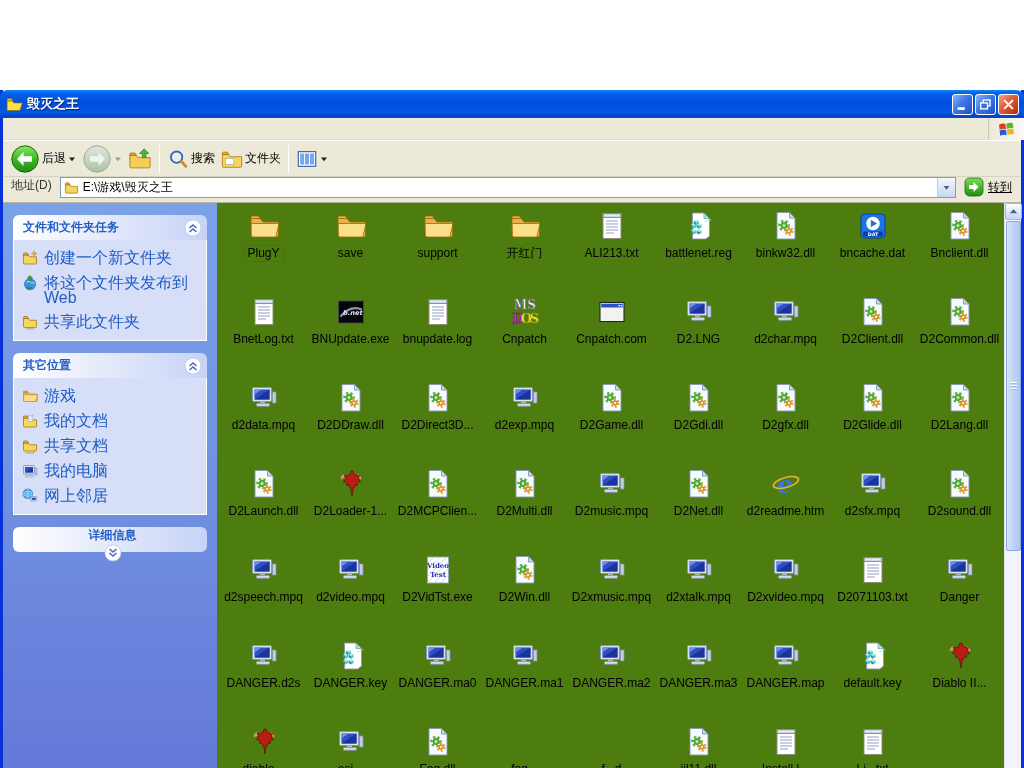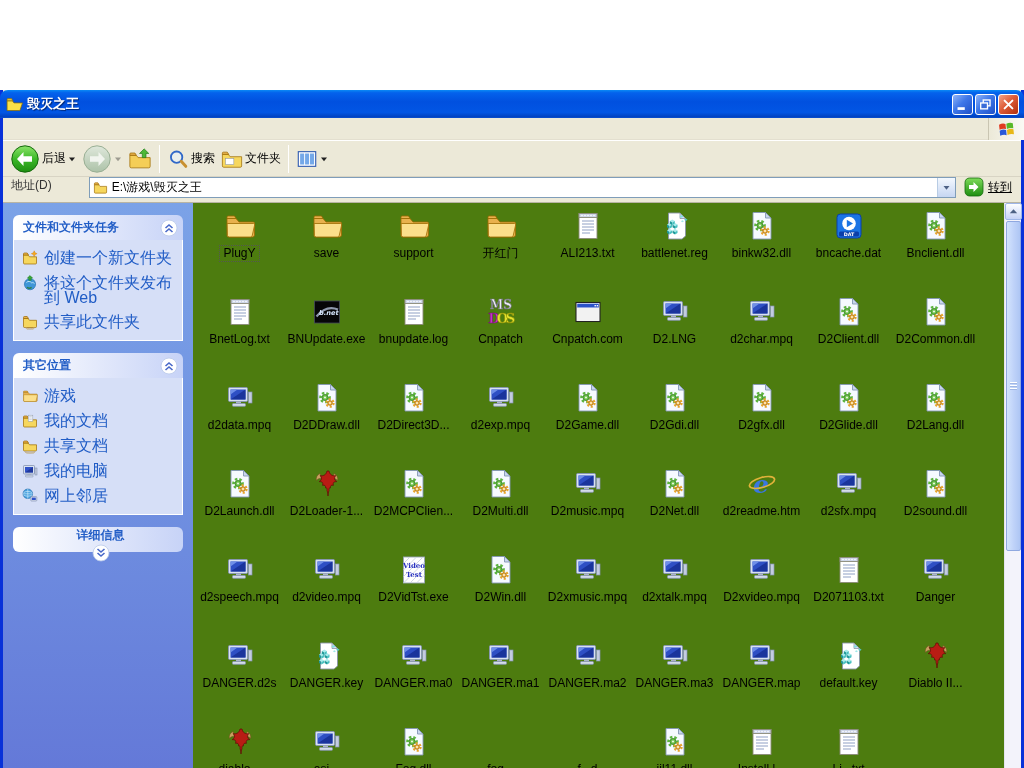--- a/index.html
+++ b/index.html
@@ -41,34 +41,34 @@
   .icon-22 svg { width: 22px; height: 22px; display: block; }
   .drop-arrow svg { width: 8px; height: 8px; display: block; }
   .tool-sep { width: 1px; height: 28px; background: #C9C5B2; border-right: 1px solid #FFFFFF; margin: 0 4px; }
   .toolbar .disabled { opacity: 0.85; }
 
   
   .addressbar { height: 26px; display: flex; align-items: flex-start; background: #ECE9D8;
     padding: 0 3px 0 0; border-bottom: 1px solid #B8B4A4; }
   .address-label { font-size: 12px; padding: 0 8px; color: #333; }
   .address-field { flex: 1; height: 21px; background: #FFFFFF; border: 1px solid #7F9DB9;
-    display: flex; align-items: center; padding-left: 3px; margin-left: 29px; }
+    display: flex; align-items: center; padding-left: 3px; }
   .address-field .af-icon svg { width: 15px; height: 15px; display: block; }
   .address-input { flex: 1; border: none; outline: none; font-size: 12px; padding-left: 4px;
     font-family: "Liberation Sans","DejaVu Sans",sans-serif; color: #000; background: transparent; }
   .af-drop { width: 18px; height: 19px; display: flex; align-items: center; justify-content: center;
     background: linear-gradient(180deg,#F3F8FE,#C6D6F2); border-left: 1px solid #B8CCE4; }
   .af-drop svg { width: 9px; height: 9px; }
   .go-group { display: flex; align-items: center; gap: 4px; padding: 0 6px 0 8px; text-decoration: underline; }
   .go-group .icon-20 svg { width: 20px; height: 20px; display: block; }
   .go-label { font-size: 12px; color: #000; }
 
   
   .content { position: relative; height: 565px; display: flex; }
-  .sidebar { width: 190px; height: 100%; padding: 12px 10px; overflow: hidden;
+  .sidebar { width: 214px; height: 100%; padding: 12px 10px; overflow: hidden;
     background: linear-gradient(180deg,#7BA2E7 0%,#7193E2 45%,#6479D8 100%); }
   .panel { margin-bottom: 12px; }
   .panel-header { height: 25px; border-radius: 6px 6px 0 0; display: flex; align-items: center;
     justify-content: space-between; padding: 0 5px 0 10px;
     background: linear-gradient(90deg,#FFFFFF 0%,#C7D3F7 100%); cursor: pointer; }
   .panel-title { color: #215DC6; font-weight: bold; font-size: 12px; }
   .chevron { width: 18px; height: 18px; }
   .chevron svg { width: 18px; height: 18px; display: block; }
   .panel-body { background: #D6DFF7; border: 1px solid #FFFFFF; border-top: none; padding: 10px 4px 8px 8px; }
   .task-item { display: flex; align-items: flex-start; gap: 6px; margin-bottom: 9px; cursor: pointer; }

